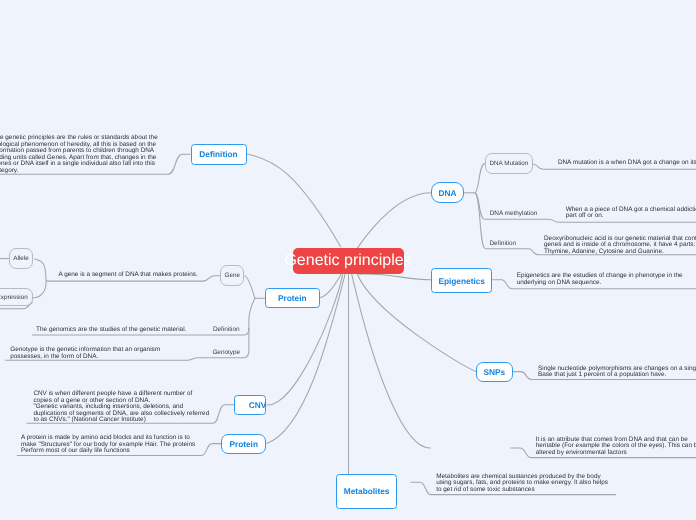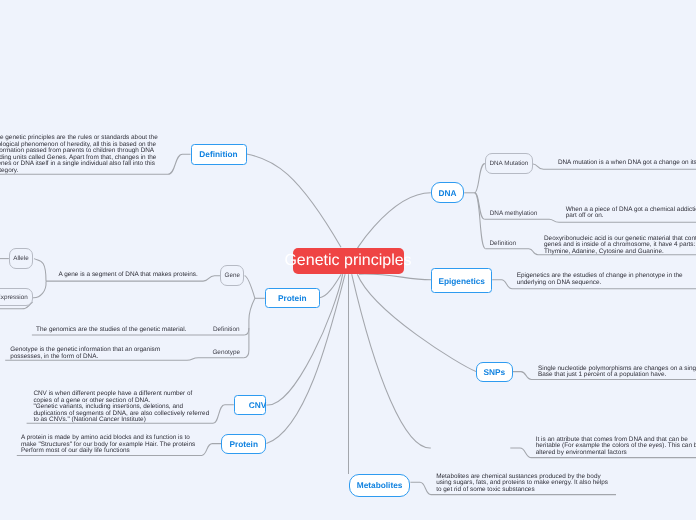--- a/index.html
+++ b/index.html
@@ -86,21 +86,21 @@
 
   <div class="node lvl1" style="left:431.2px;top:268px;width:61px;height:25px;">
     <span>Epigenetics</span>
   </div>
 
   <div class="node lvl1" style="left:476px;top:361.5px;width:36.8px;height:20.5px;border-radius:7px;">
     <span>SNPs</span>
   </div>
 
 
-  <div class="node lvl1" style="left:349px;top:473.8px;width:61.2px;height:23px;border-radius:10px;">
+  <div class="node lvl1" style="left:336px;top:473.8px;width:61.2px;height:35px;">
     <span>Metabolites</span>
   </div>
 
   <div class="node lvl1" style="left:264.8px;top:287.6px;width:55px;height:20.5px;">
     <span>Protein</span>
   </div>
 
   <div class="node lvl1" style="left:233.8px;top:394.8px;width:32.6px;height:20.2px;padding-left:15px;">
     <span>CNV</span>
   </div>

